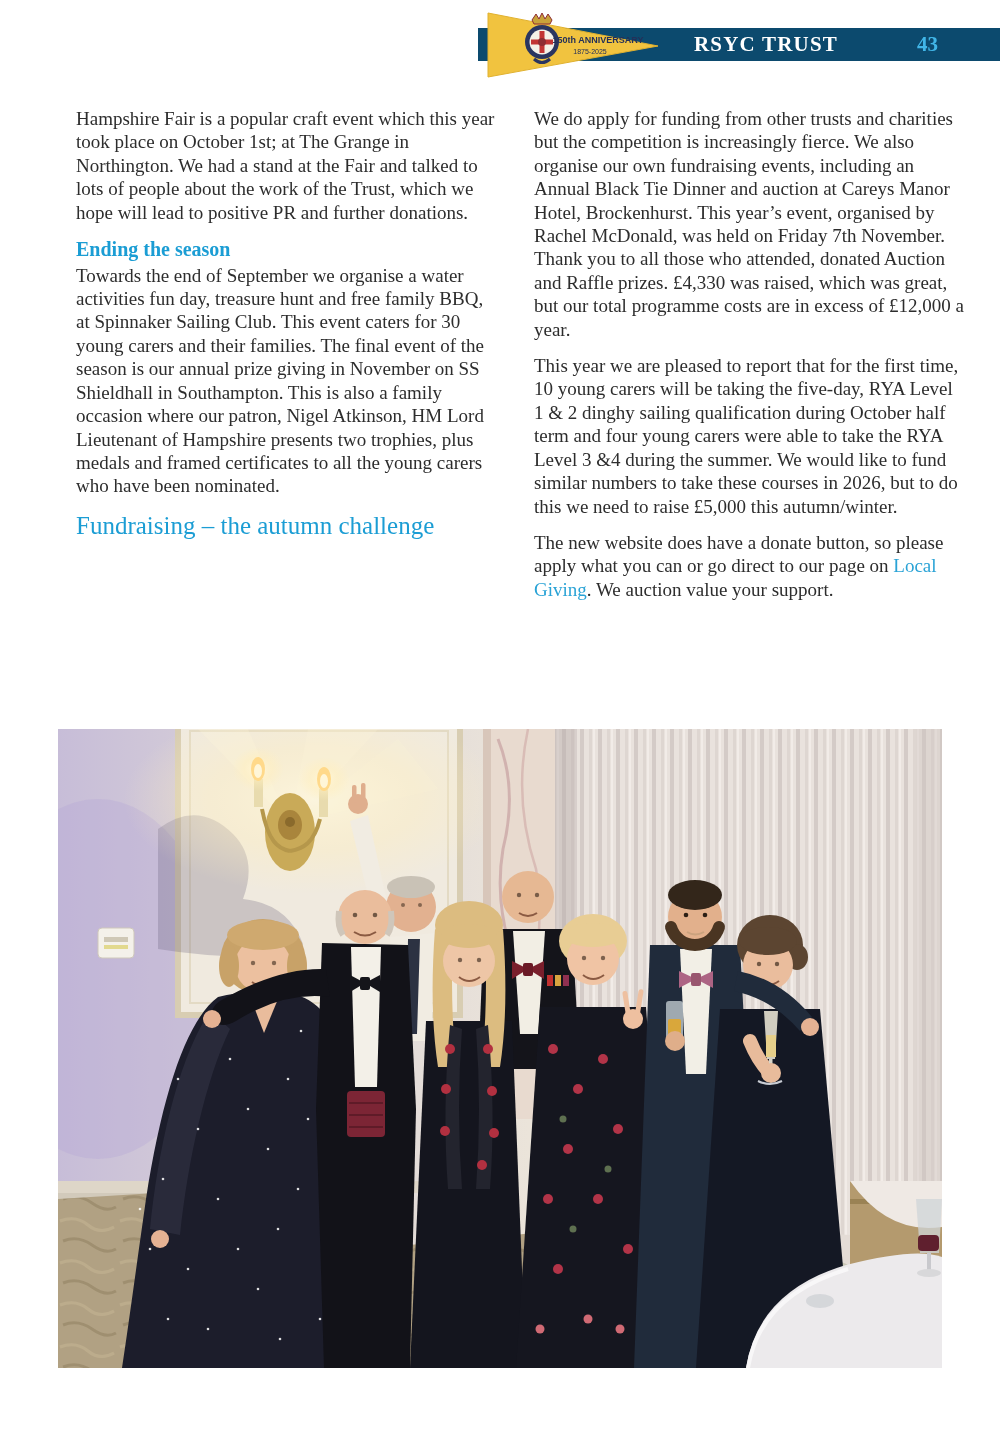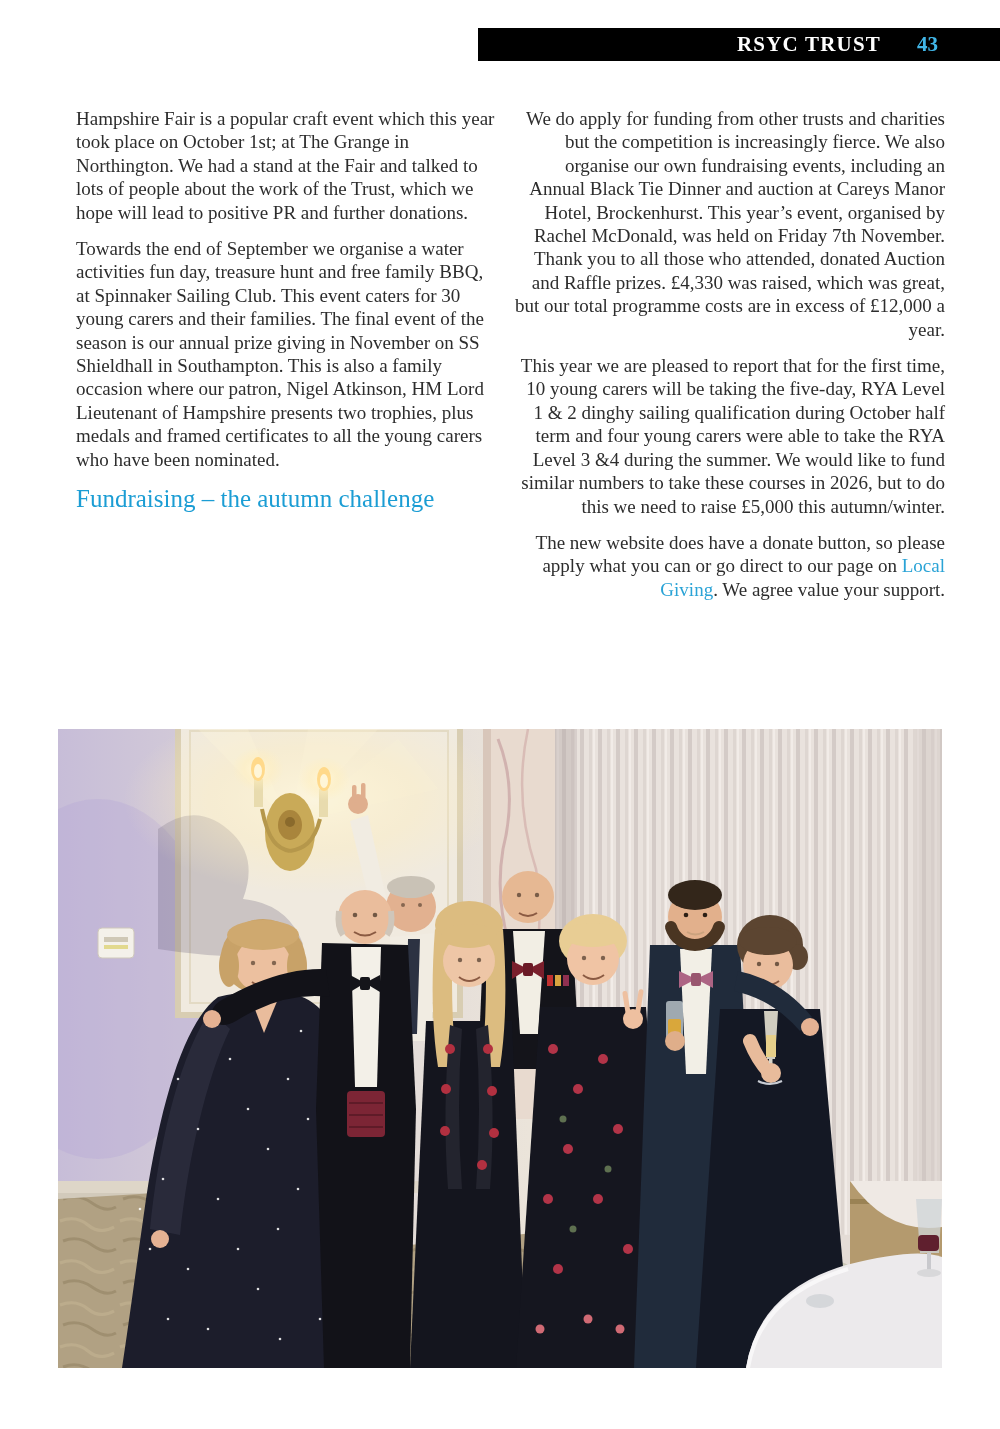--- a/index.html
+++ b/index.html
@@ -3,59 +3,77 @@
 <meta charset="utf-8">
 <style>
   html,body { margin:0; padding:0; background:#ffffff; }
   .page {
     position:relative; width:1000px; height:1429px; background:#ffffff;
     font-family:"Liberation Serif", serif; overflow:hidden;
   }
   
   .header-bar {
     position:absolute; left:478px; top:28px; right:0; height:33px;
-    background:#000000; display:flex; align-items:center; justify-content:flex-end;
+    background:#0c4a6e; display:flex; align-items:center; justify-content:flex-end;
     padding-right:62px; box-sizing:border-box; gap:36px;
   }
   .header-title { color:#ffffff; font-size:21px; font-weight:bold; letter-spacing:1.2px; }
-  .page-num { color:#41b6e8; font-size:21px; font-weight:bold; }
+  .page-num { color:#41b6e8; font-size:21px; font-weight:bold;margin-left:43px; }
   .pennant { position:absolute; left:486px; top:10px; width:176px; height:70px; }
   
   .col { position:absolute; color:#2d2d2d; font-size:19px; line-height:1.232; }
   .col p { margin:0 0 13px 0; }
   .col-left  { left:76px;  top:107px; width:424px; }
-  .col-right { left:513px; top:107px; width:432px;text-align:right; }
+  .col-right { left:534px; top:107px; width:432px; }
   .sub-heading { color:#1b9dd4; font-size:20px; font-weight:bold; margin:4px 0 2px 0; }
   .big-heading { color:#1b9dd4; font-size:25px; font-weight:normal; margin:8px 0 5px 0; }
   .link { color:#2aa3d6; cursor:pointer; text-decoration:none; }
   
   .photo { position:absolute; left:58px; top:729px; width:884px; height:639px; }
   .photo svg { display:block; }
 </style>
 </head>
 <body>
 
 <div class="page">
 
   <div class="header-bar">
     <span class="header-title">RSYC TRUST</span>
     <span class="page-num">43</span>
   </div>
 
+  <div class="pennant">
+    <svg width="176" height="70" viewBox="0 0 176 70">
+      <polygon points="2,3 2,67 172,36" fill="#f1c33f" stroke="#e0b12f" stroke-width="1"></polygon>
+
+      <g>
+        <polygon points="46,10 50,4 53,9 56,3 59,9 62,4 66,10 64,14 48,14" fill="#c8a23a" stroke="#8f2c33" stroke-width="1"></polygon>
+        <circle cx="56" cy="32" r="17" fill="#2a3560"></circle>
+        <circle cx="56" cy="32" r="12.5" fill="#f4f1e8"></circle>
+        <rect x="53.5" y="21" width="5" height="22" fill="#c23434"></rect>
+        <rect x="45" y="29.5" width="22" height="5" fill="#c23434"></rect>
+        <circle cx="56" cy="32" r="4" fill="#8f2c33"></circle>
+        <path d="M 48 49 Q 56 56 64 49" stroke="#2a3560" stroke-width="3" fill="none"></path>
+      </g>
+      <text x="112" y="33" text-anchor="middle" font-size="9" font-weight="bold" fill="#243059" font-family="Liberation Sans, sans-serif">150th ANNIVERSARY</text>
+      <text x="104" y="44" text-anchor="middle" font-size="7" fill="#243059" font-family="Liberation Sans, sans-serif">1875-2025</text>
+    </svg>
+  </div>
 
   <div class="col col-left">
     <p>Hampshire Fair is a popular craft event which this year took place on October 1st; at The Grange in Northington. We had a stand at the Fair and talked to lots of people about the work of the Trust, which we hope will lead to positive PR and further donations.</p>
+    <div class="sub-heading">Ending the season</div>
     <p>Towards the end of September we organise a water activities fun day, treasure hunt and free family BBQ, at Spinnaker Sailing Club. This event caters for 30 young carers and their families. The final event of the season is our annual prize giving in November on SS Shieldhall in Southampton. This is also a family occasion where our patron, Nigel Atkinson, HM Lord Lieutenant of Hampshire presents two trophies, plus medals and framed certificates to all the young carers who have been nominated.</p>
     <div class="big-heading">Fundraising – the autumn challenge</div>
   </div>
 
   <div class="col col-right">
     <p>We do apply for funding from other trusts and charities but the competition is increasingly fierce. We also organise our own fundraising events, including an Annual Black Tie Dinner and auction at Careys Manor Hotel, Brockenhurst. This year’s event, organised by Rachel McDonald, was held on Friday 7th November.  Thank you to all those who attended, donated Auction and Raffle prizes. £4,330 was raised, which was great, but our total programme costs are in excess of £12,000 a year.</p>
     <p>This year we are pleased to report that for the first time, 10 young carers will be taking the five-day, RYA Level 1 &amp; 2 dinghy sailing qualification during October half term and four young carers were able to take the RYA Level 3 &amp;4 during the summer. We would like to fund similar numbers to take these courses in 2026, but to do this we need to raise £5,000 this autumn/winter.</p>
-    <p><span>The new website does have a donate button, so please apply what you can or go direct to our page on </span><a class="link">Local Giving</a><span>. We agree value your support.</span></p>
+    <p><span>The new website does have a donate button, so please apply what you can or go direct to our page on </span><a class="link">Local Giving</a><span>. We auction value your support.</span></p>
   </div>
 
   <div class="photo">
     <svg width="884" height="639" viewBox="0 0 884 639">
       <defs>
         <linearGradient id="wallGrad" x1="0" y1="0" x2="1" y2="0">
           <stop offset="0" stop-color="#c7bdd8"></stop>
           <stop offset="0.3" stop-color="#ded7d8"></stop>
           <stop offset="0.55" stop-color="#ece5da"></stop>
           <stop offset="1" stop-color="#efe8dd"></stop>

